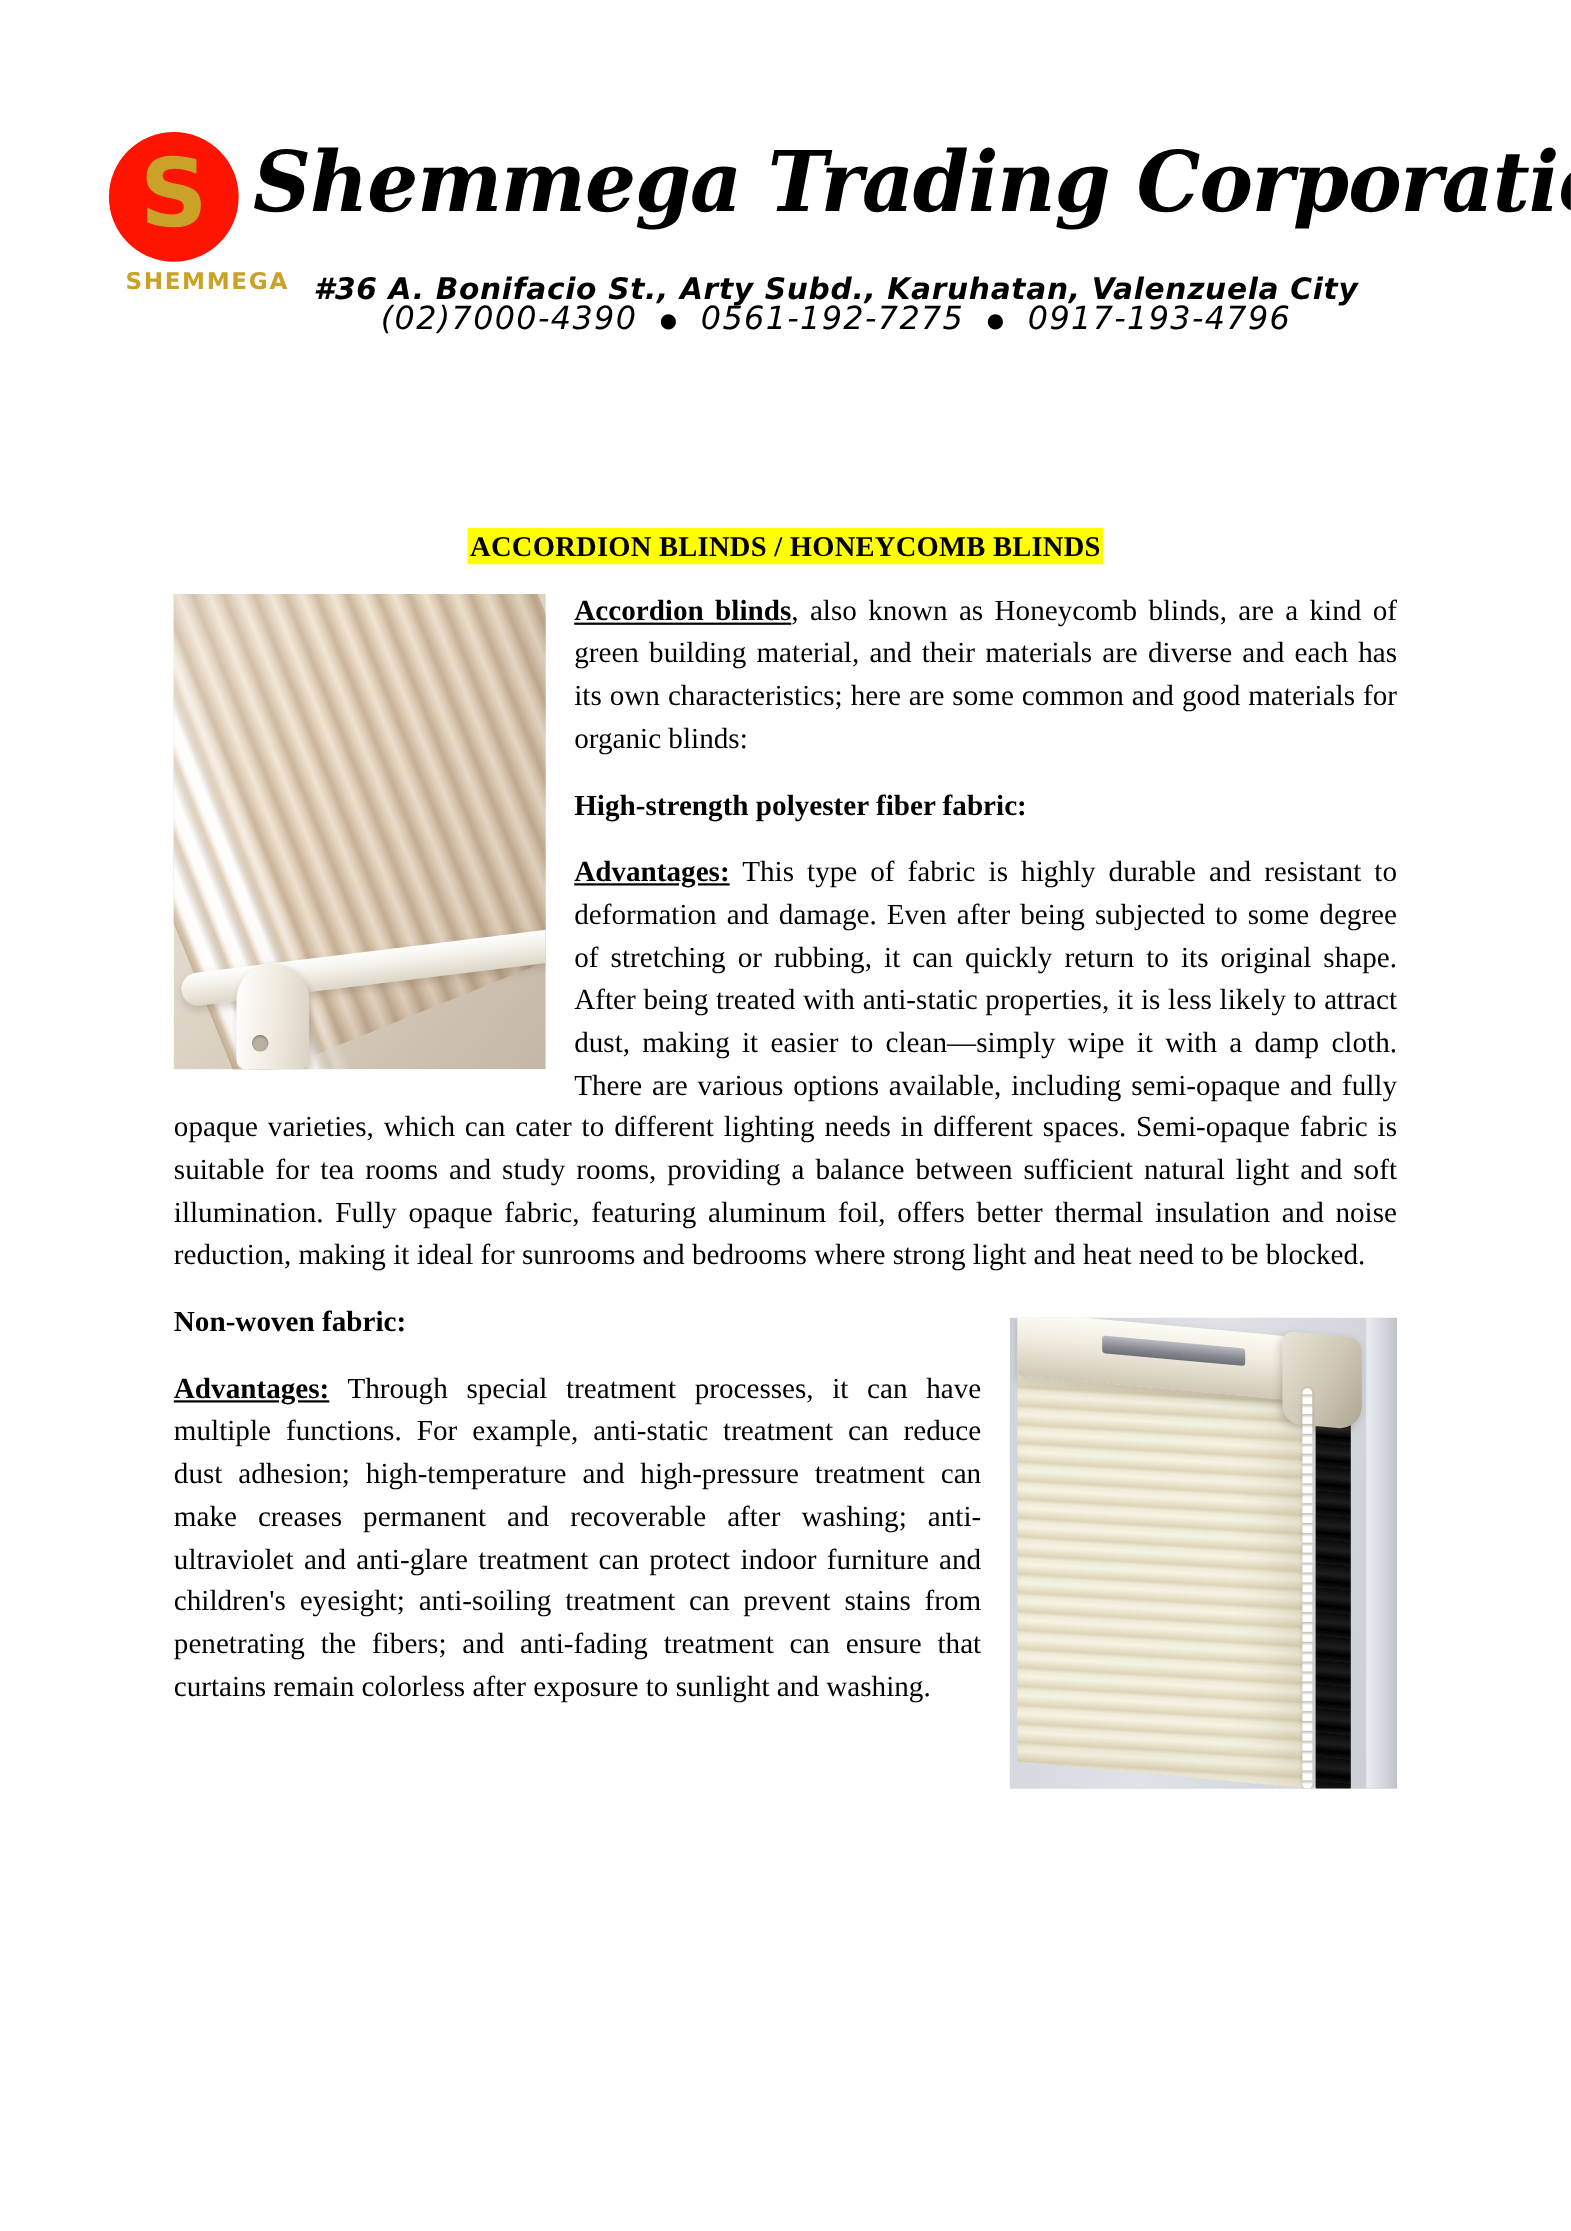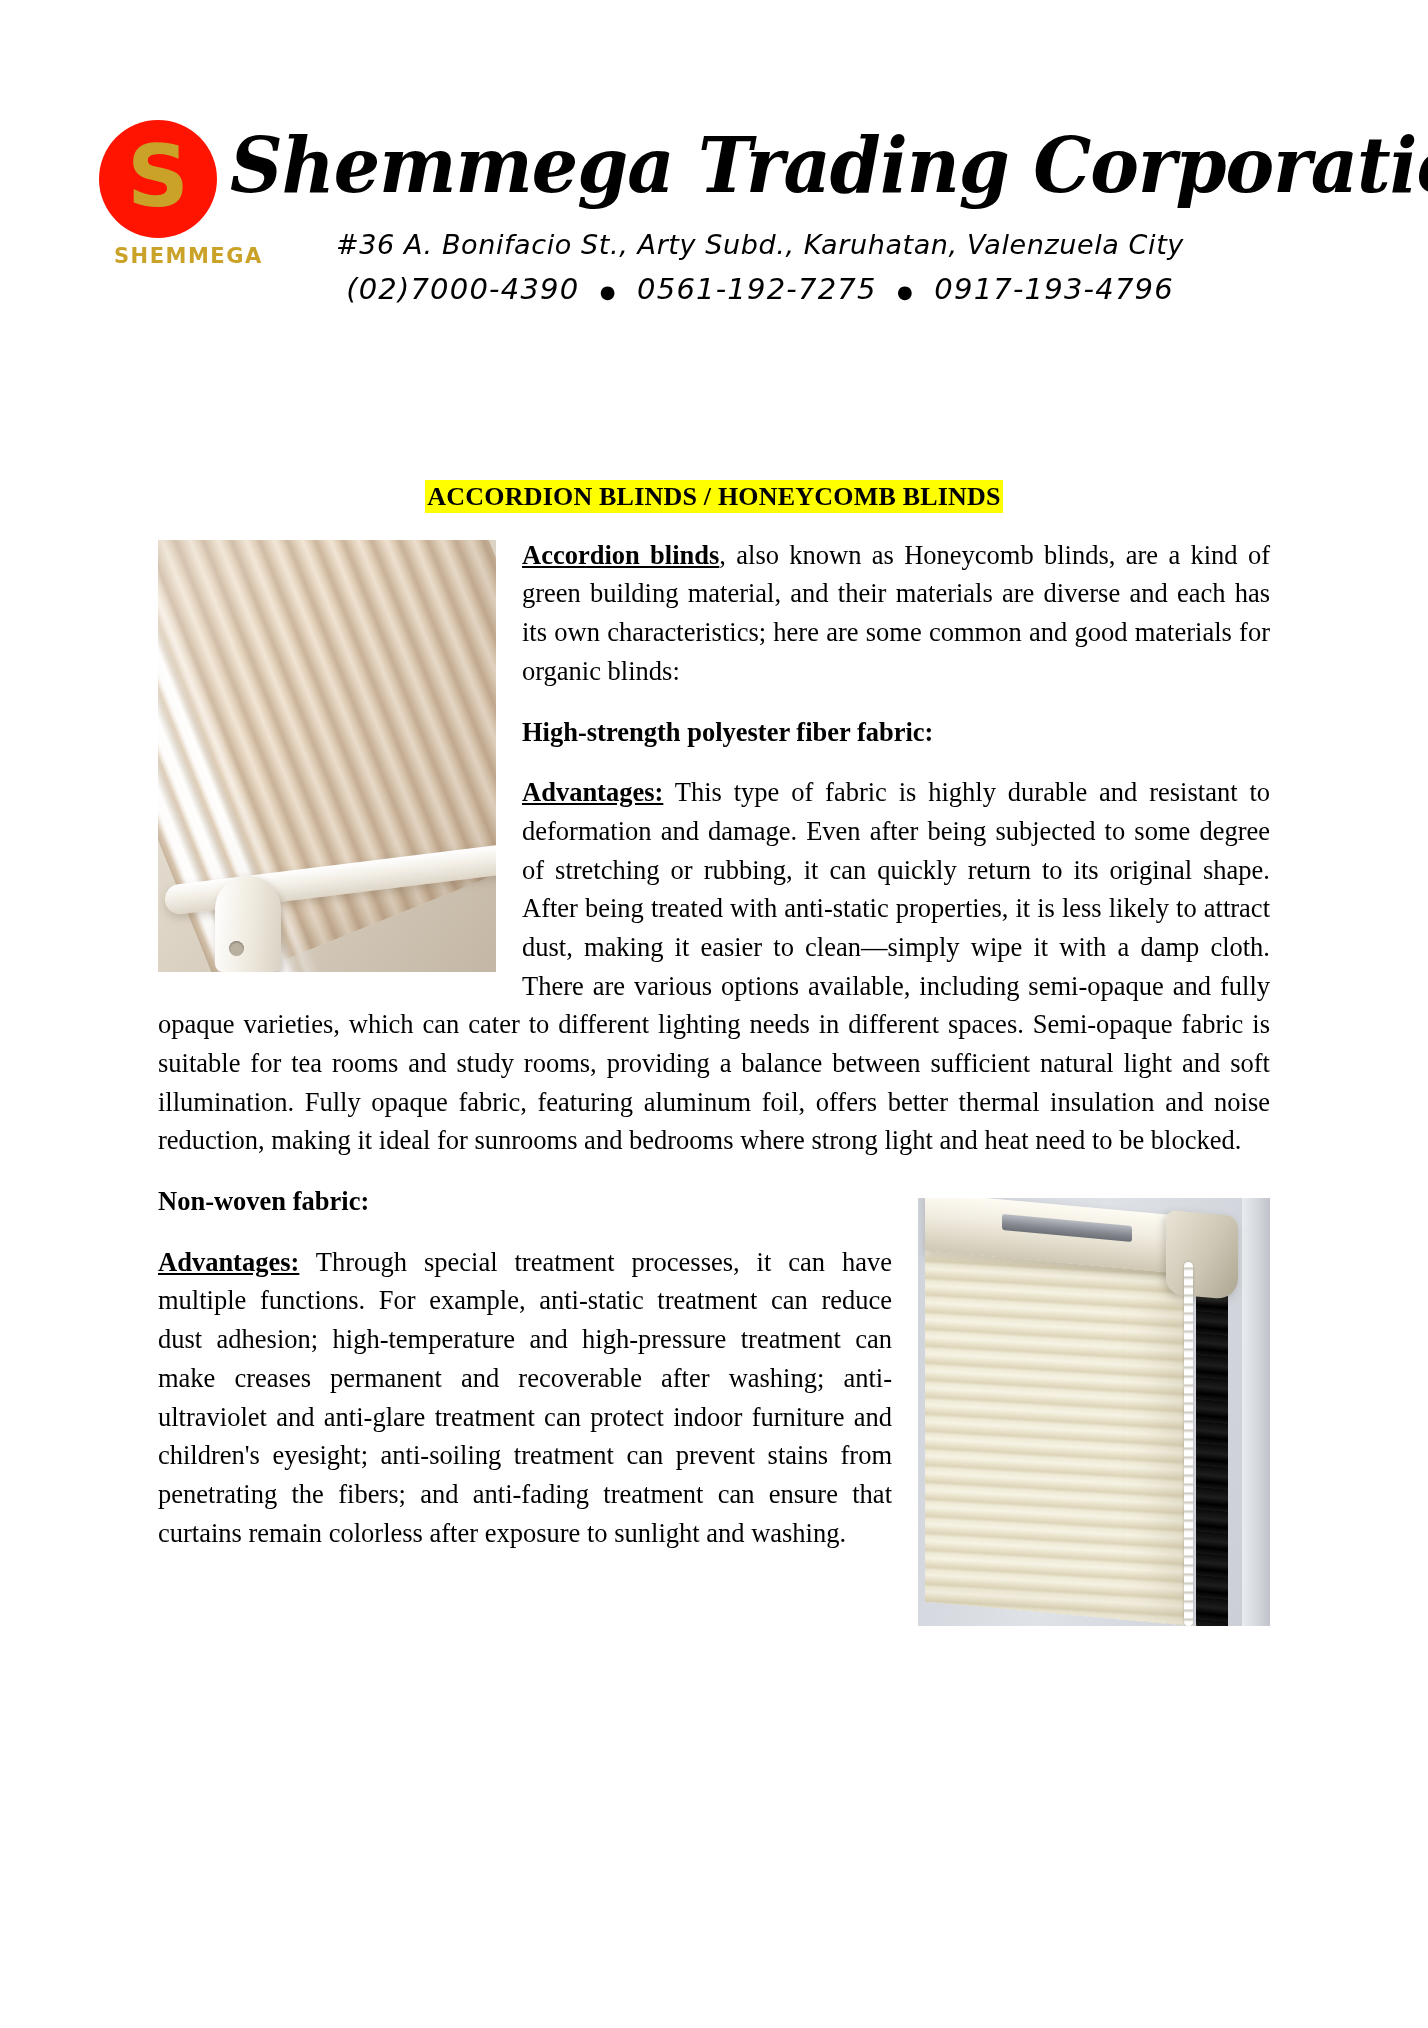--- a/index.html
+++ b/index.html
@@ -96,23 +96,24 @@
     position: absolute;
     left: 230px;
     width: 1060px;
     text-align: center;
     font-family: "DejaVu Sans", sans-serif;
     font-style: italic;
     color: #000000;
     white-space: nowrap;
   }
   .address-line {
-    top: 109px;
+    top: 128px;
     font-size: 27px;
     letter-spacing: 0.6px;
+    font-weight: bold;
   }
   .phone-line {
     top: 152px;
     font-size: 29px;
     letter-spacing: 1.2px;
   }
   .dot-sep {
     font-size: 18px;
     vertical-align: middle;
     padding: 0 10px;

